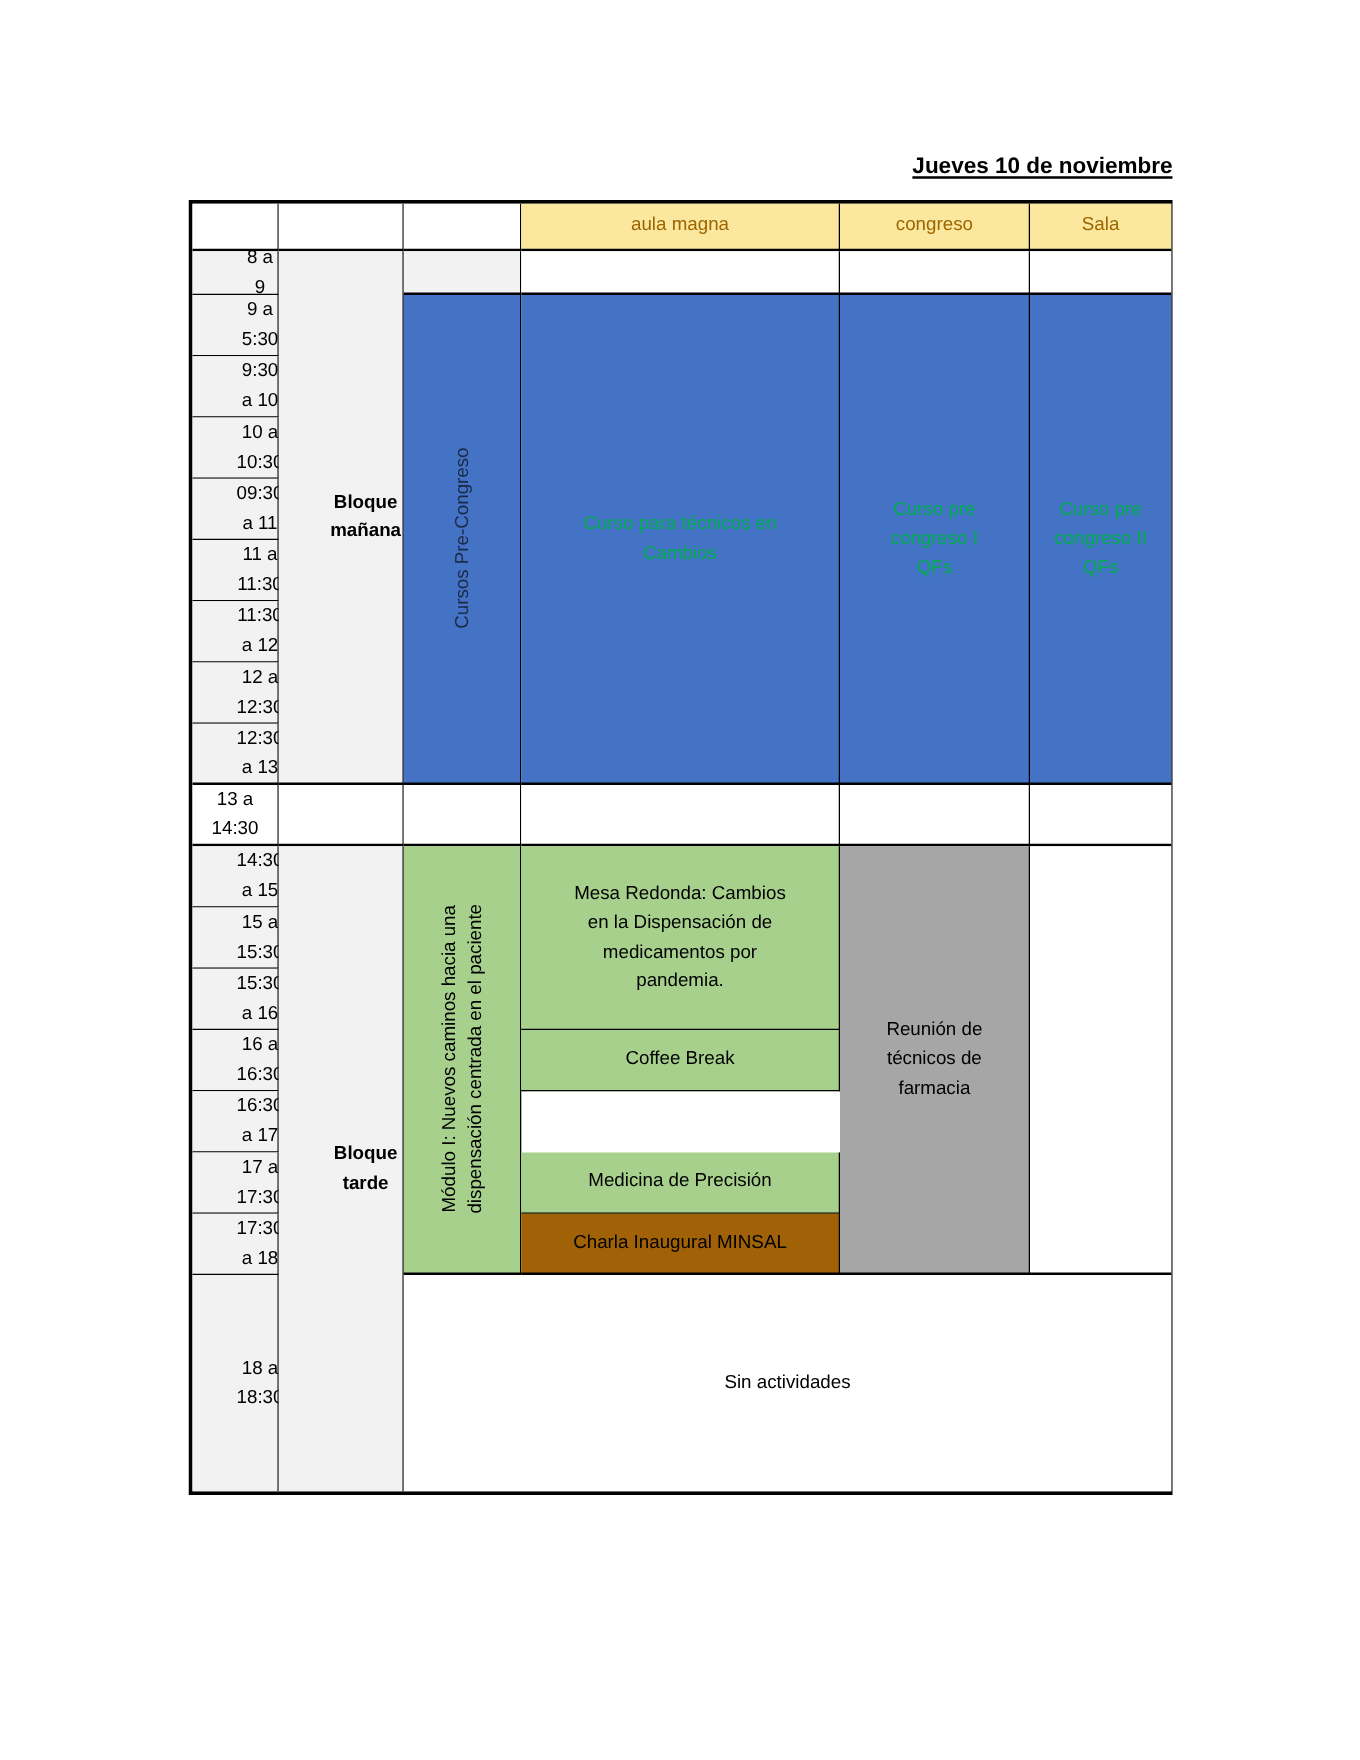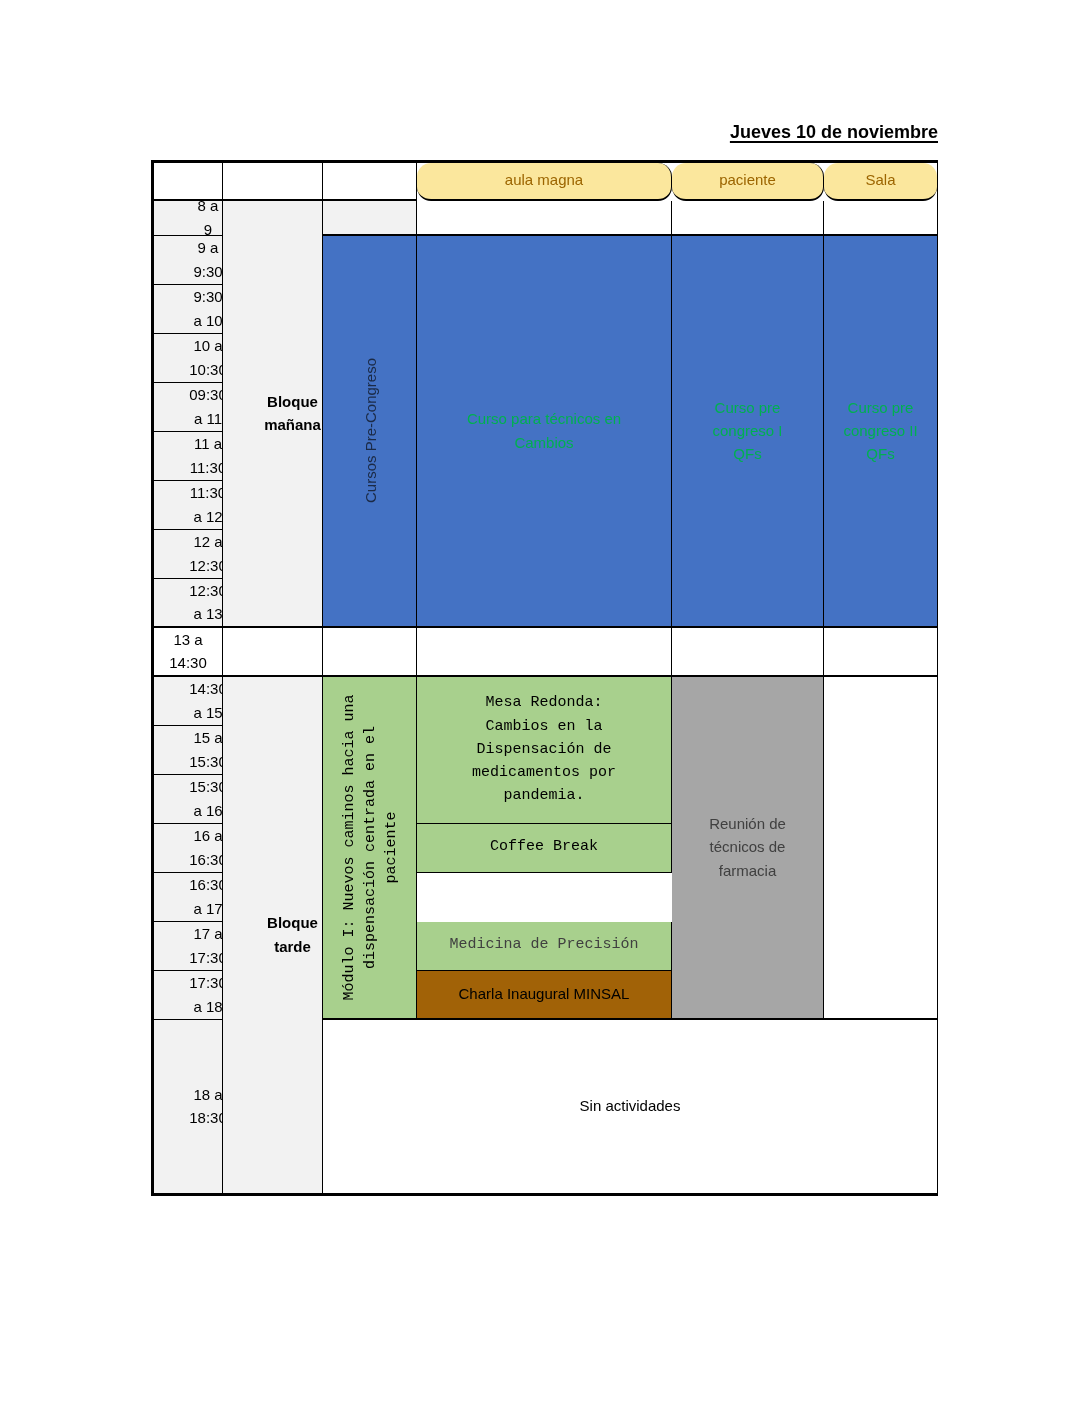--- a/index.html
+++ b/index.html
@@ -40,27 +40,27 @@
     display: flex;
     align-items: center;
     justify-content: center;
     text-align: center;
     font-size: 15px;
     line-height: 1.5;
     overflow: visible;
   }
   .bg-ltgray  { background: #F2F2F2; padding-left: 40px; }
   .bg-blue    { background: #4472C4; }
-  .bg-green   { background: #A8D08D; font-family: Liberation Mono, monospace; }
+  .bg-green   { background: #A8D08D; }
   .bg-orange  { background: #a16207; }
   .bg-dkgray  { background: #A6A6A6; }
   .bg-yellow  { background: #FBE79D; }
-  .txt-gold   { color: #9C6500; border-radius: 14px; }
+  .txt-gold   { color: #9C6500; }
   .txt-green  { color: #00B050; }
-  .txt-red    { color: #404040; }
+  .txt-red    { color: #000000; }
   .txt-navy   { color: #1B2A46; }
   .bold       { font-weight: 400; }
   .bb2 { border-bottom-width: 2px; }
   .bb3 { border-bottom-width: 2.5px; }
   .nobr { border-right: none; }
   .nobb { border-bottom: none; }
   .tlabel { display: inline-block; max-width: 48px; line-height: 1.55; }
   .wrap80  { display: inline-block; max-width: 80px;  line-height: 1.55; }
   .wrap88  { display: inline-block; max-width: 88px;  line-height: 1.55; }
   .wrap70  { display: inline-block; max-width: 70px;  line-height: 1.55; font-weight: bold; }
@@ -81,28 +81,28 @@
 <div class="page">
 
   <div class="title">Jueves 10 de noviembre</div>
 
   <div class="schedule">
 
     <div class="cell bb2" style="grid-area:1/1/2/2"></div>
     <div class="cell bb2" style="grid-area:1/2/2/3"></div>
     <div class="cell bb2" style="grid-area:1/3/2/4"></div>
     <div class="cell bb2 bg-yellow txt-gold" style="grid-area:1/4/2/5">aula magna</div>
-    <div class="cell bb2 bg-yellow txt-gold" style="grid-area:1/5/2/6">paciente</div>
+    <div class="cell bb2 bg-yellow txt-gold" style="grid-area:1/5/2/6">congreso</div>
     <div class="cell bb2 bg-yellow txt-gold nobr" style="grid-area:1/6/2/7">Sala</div>
 
     <div class="cell bg-ltgray" style="grid-area:2/1/3/2">
         <span class="tlabel">8 a 9</span>
       </div>
     <div class="cell bg-ltgray" style="grid-area:3/1/4/2">
-        <span class="tlabel">9 a 9:30</span>
+        <span class="tlabel">9 a 5:30</span>
       </div>
     <div class="cell bg-ltgray" style="grid-area:4/1/5/2">
         <span class="tlabel">9:30 a 10</span>
       </div>
     <div class="cell bg-ltgray" style="grid-area:5/1/6/2">
         <span class="tlabel">10 a 10:30</span>
       </div>
     <div class="cell bg-ltgray" style="grid-area:6/1/7/2">
         <span class="tlabel">09:30 a 11</span>
       </div>

